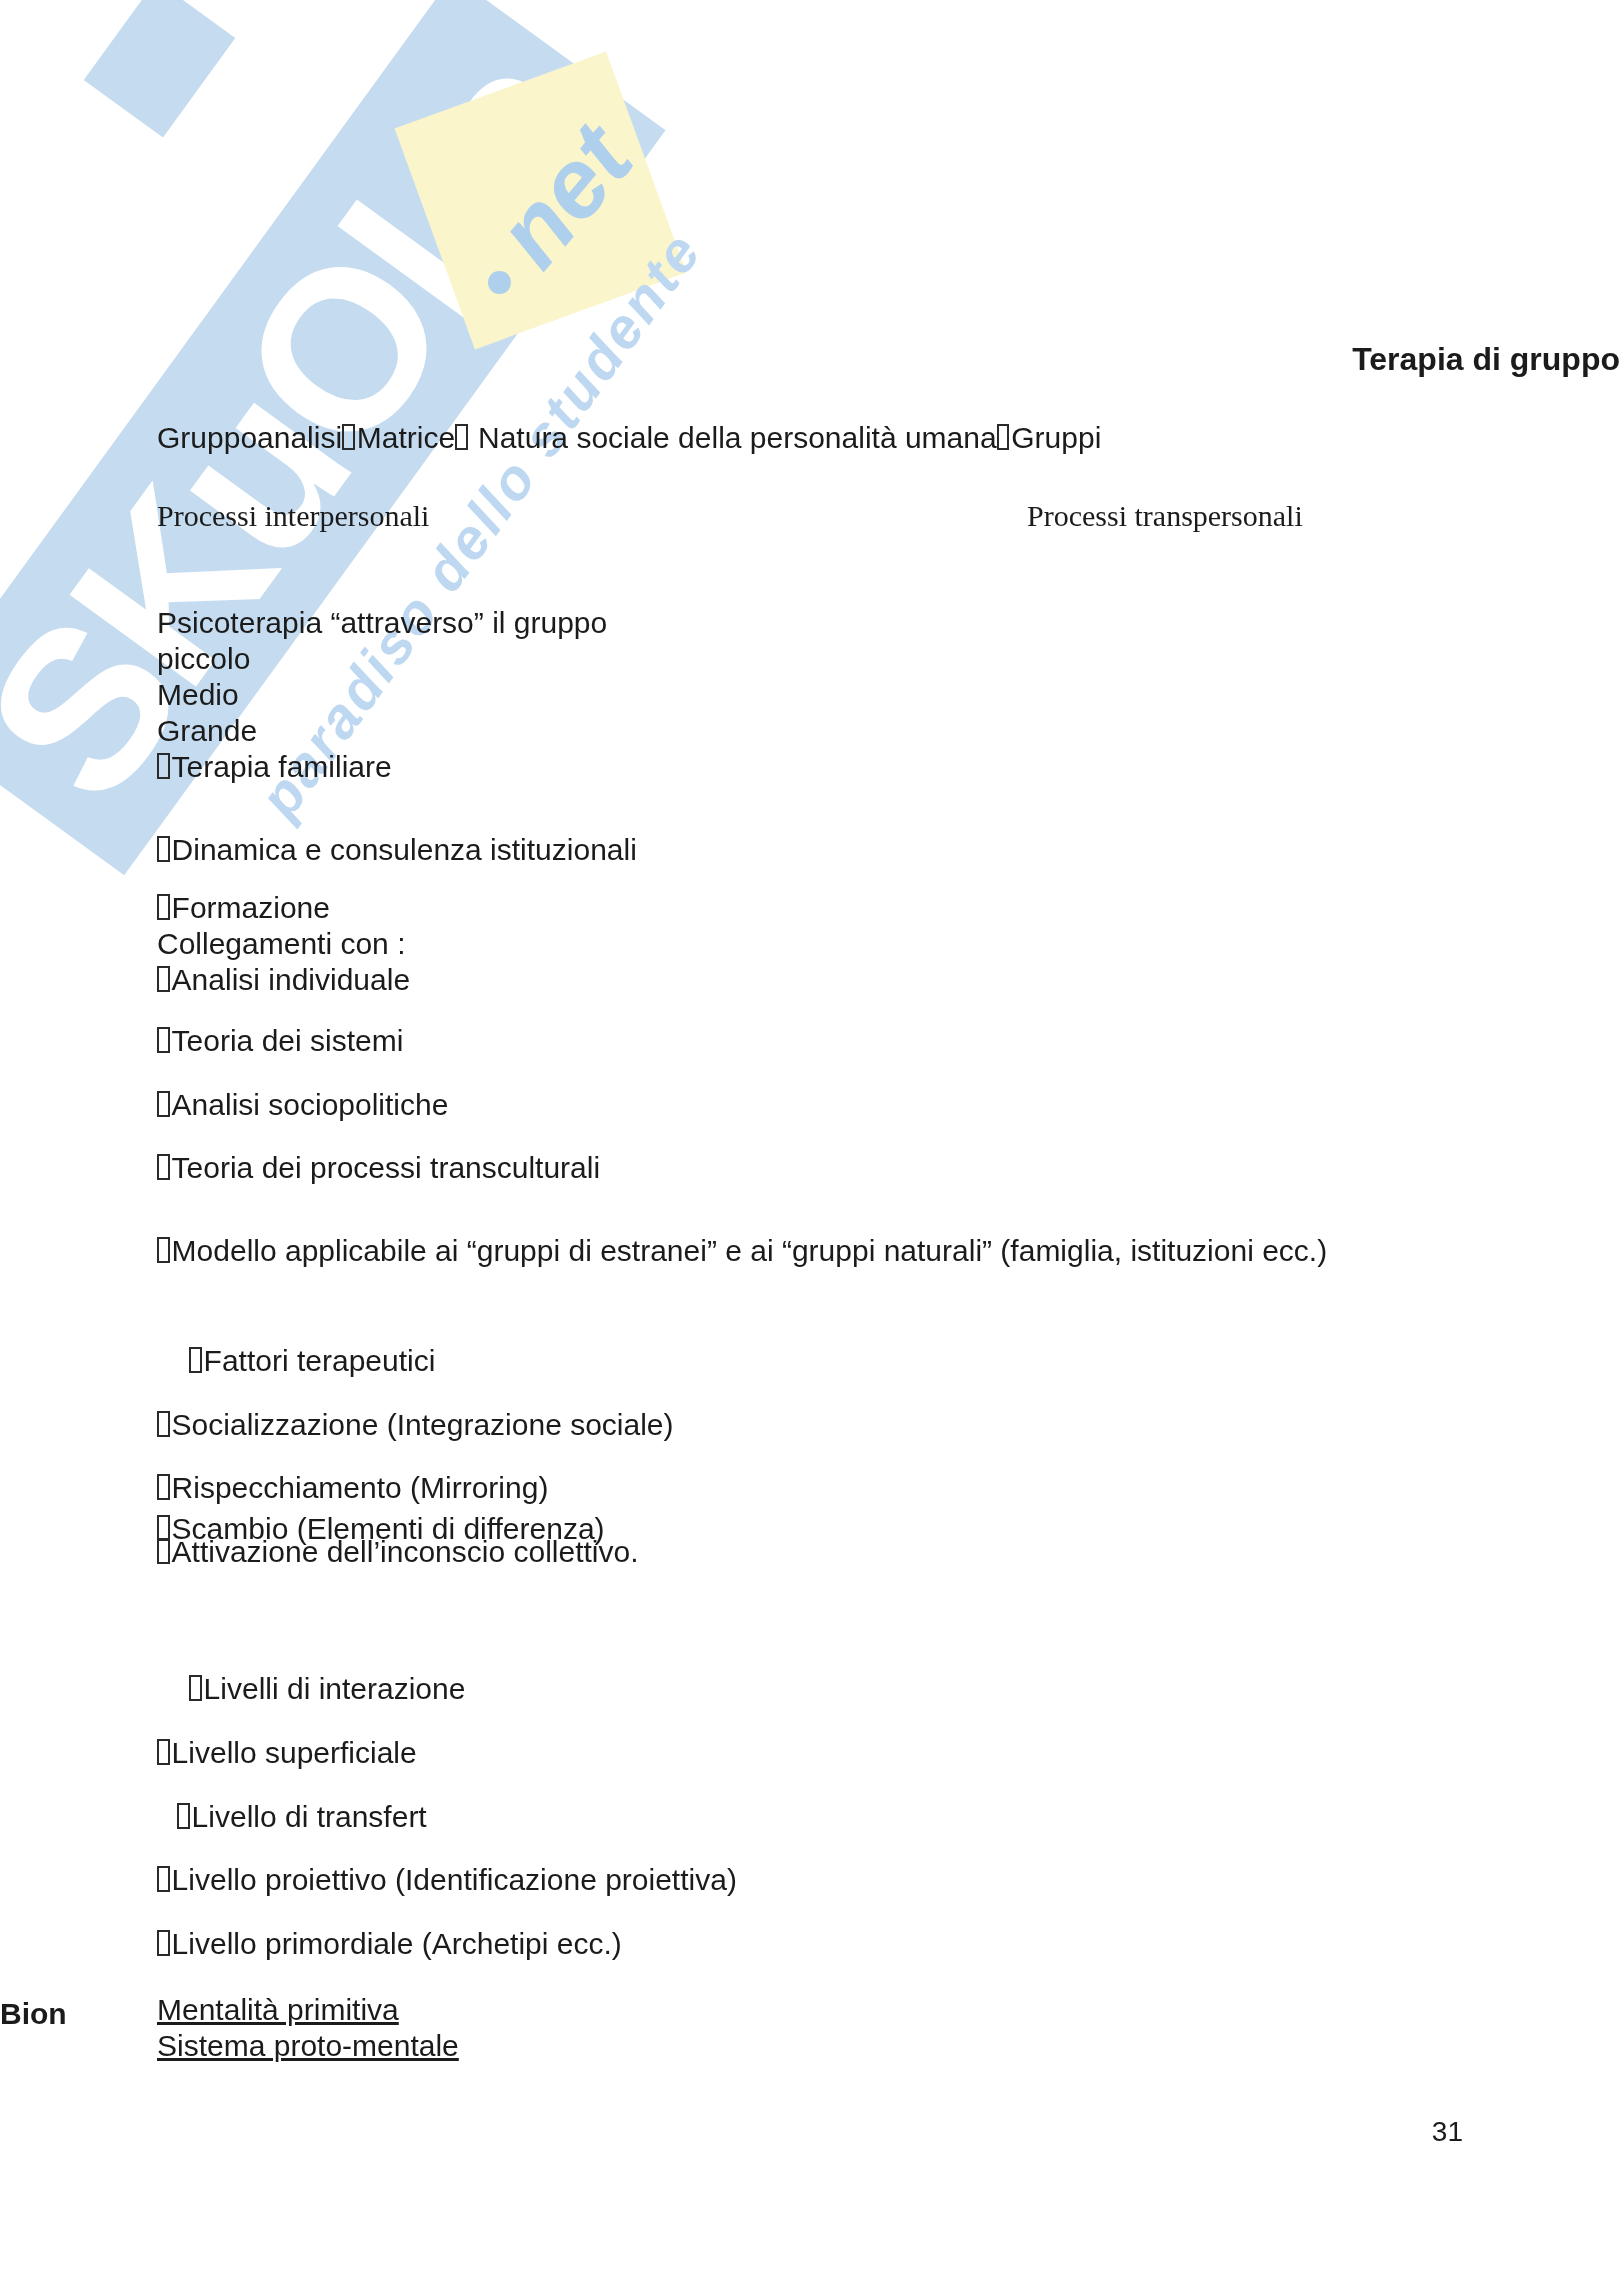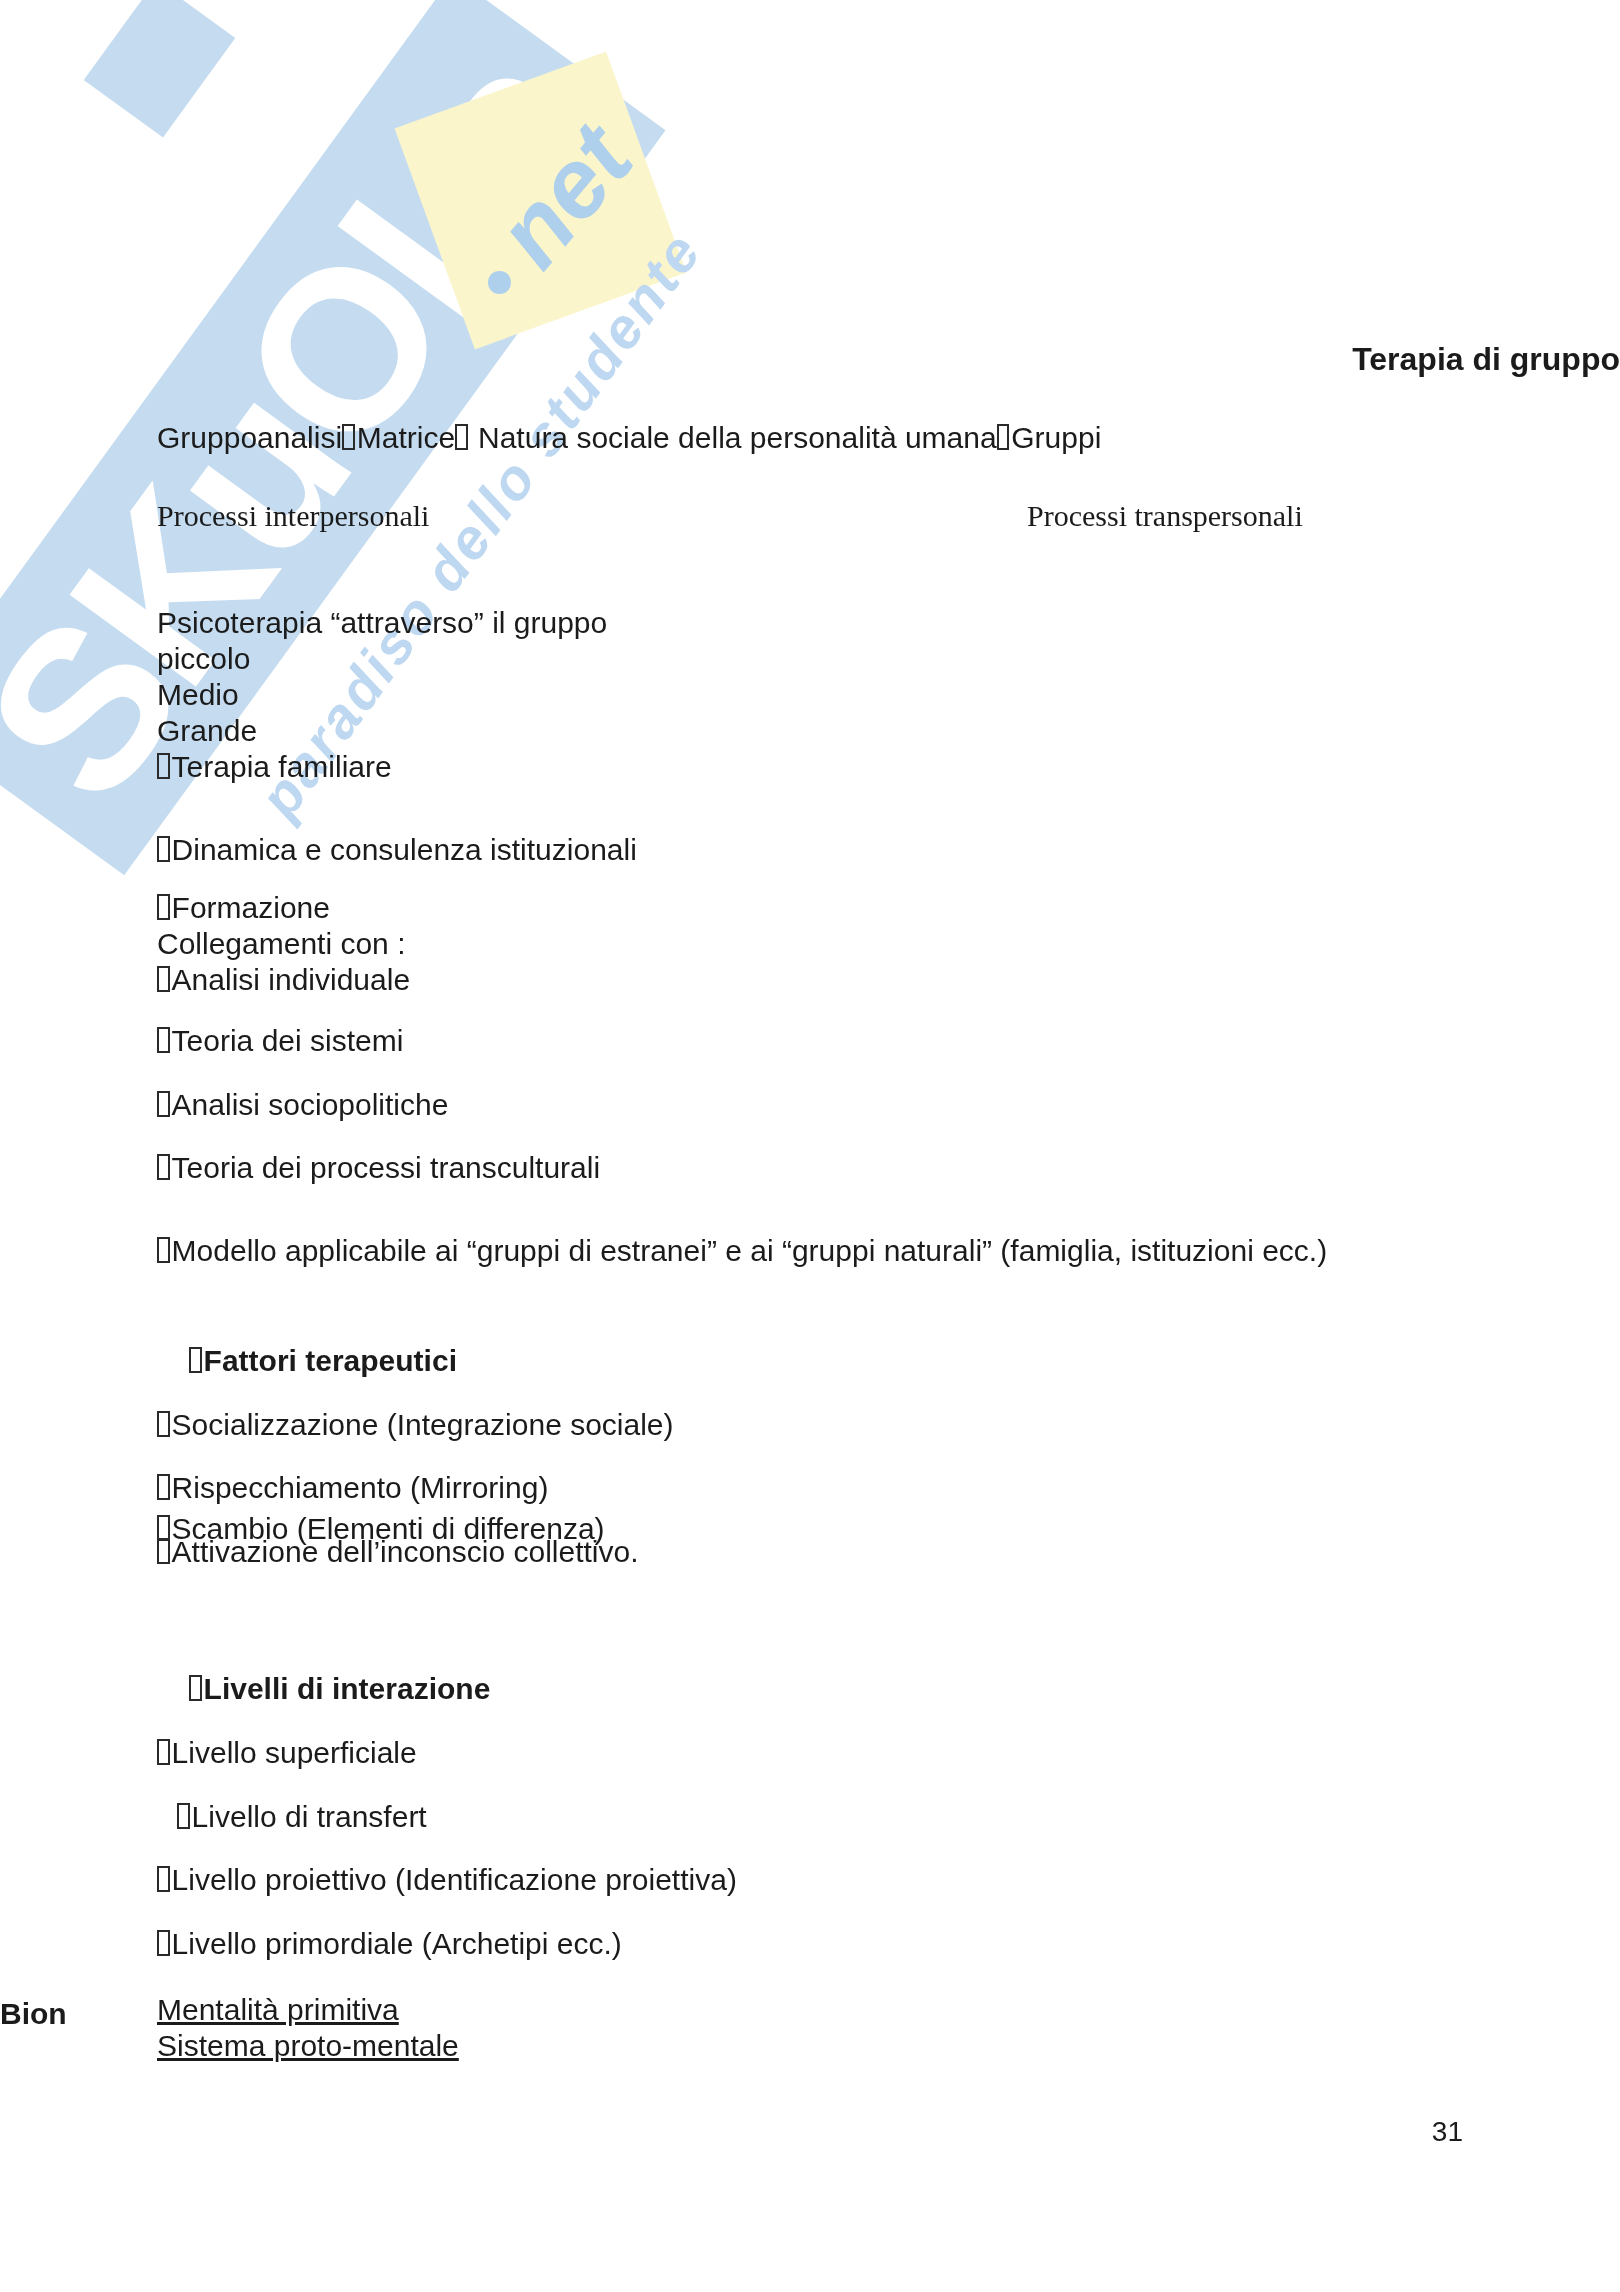--- a/index.html
+++ b/index.html
@@ -56,21 +56,21 @@
   #doc-body { position: absolute; inset: 0; z-index: 1; }
   .block {
     position: absolute;
     left: 157px;
     font-size: 30px;
     line-height: 36px;
     white-space: nowrap;
   }
   .block.title { left: 0; width: 1620px; text-align: right; font-weight: bold; font-size: 32px; }
   .block.center-bold { left: 0; width: 1620px; text-align: left; font-weight: bold; }
-  .block.bold { font-weight: bold; padding-left: 32px; }
+  .block.bold { font-weight: normal; padding-left: 32px; }
   .block.columns { width: 1307px; }
   .col-right { position: absolute; left: 870px; top: 0; text-align: center; }
 
   
   .tofu {
     display: inline-block;
     width: 0.42em;
     height: 0.88em;
     border: 2px solid #2a2a2a;
     box-sizing: border-box;

